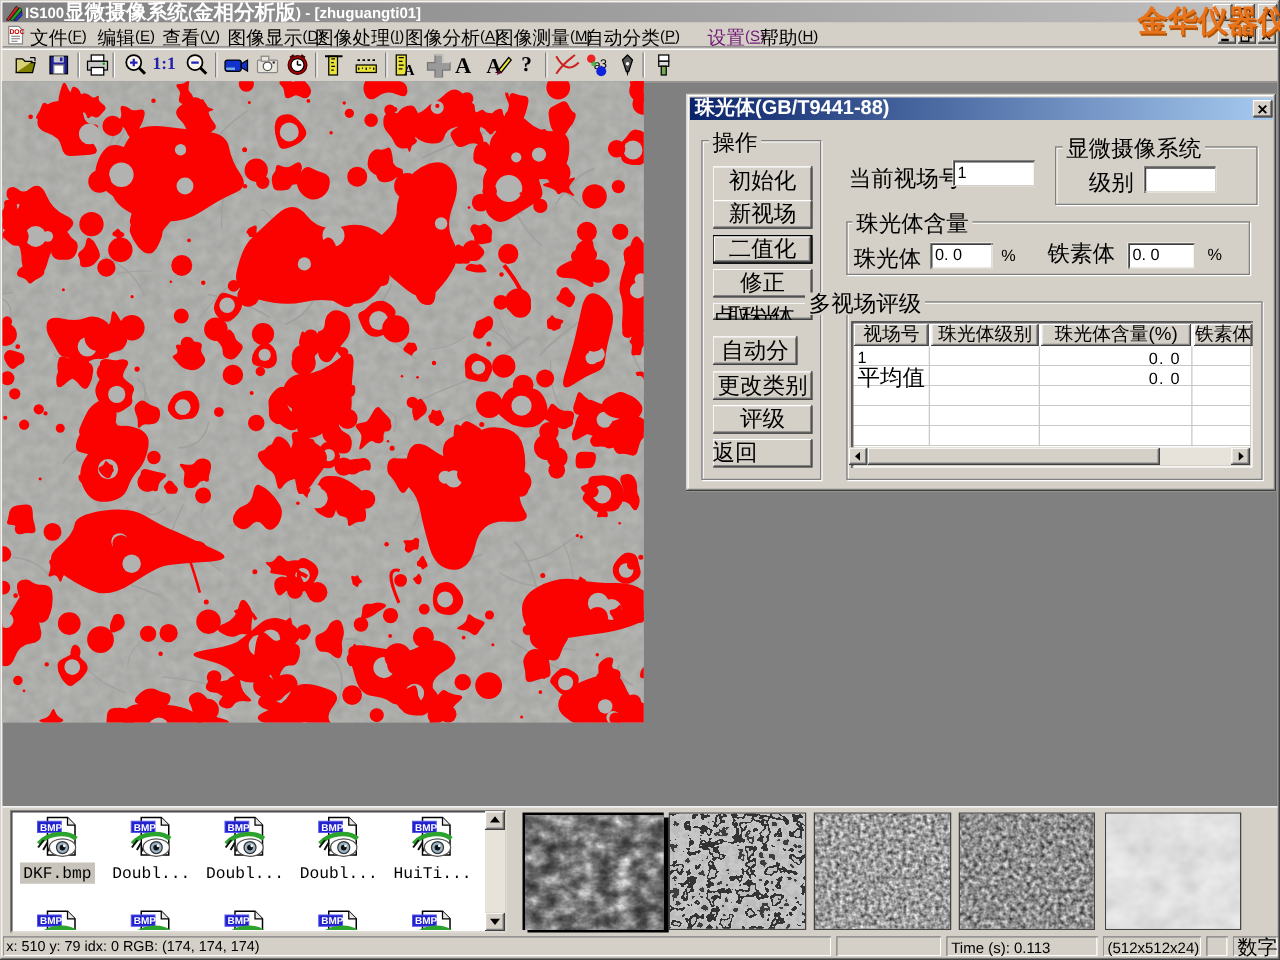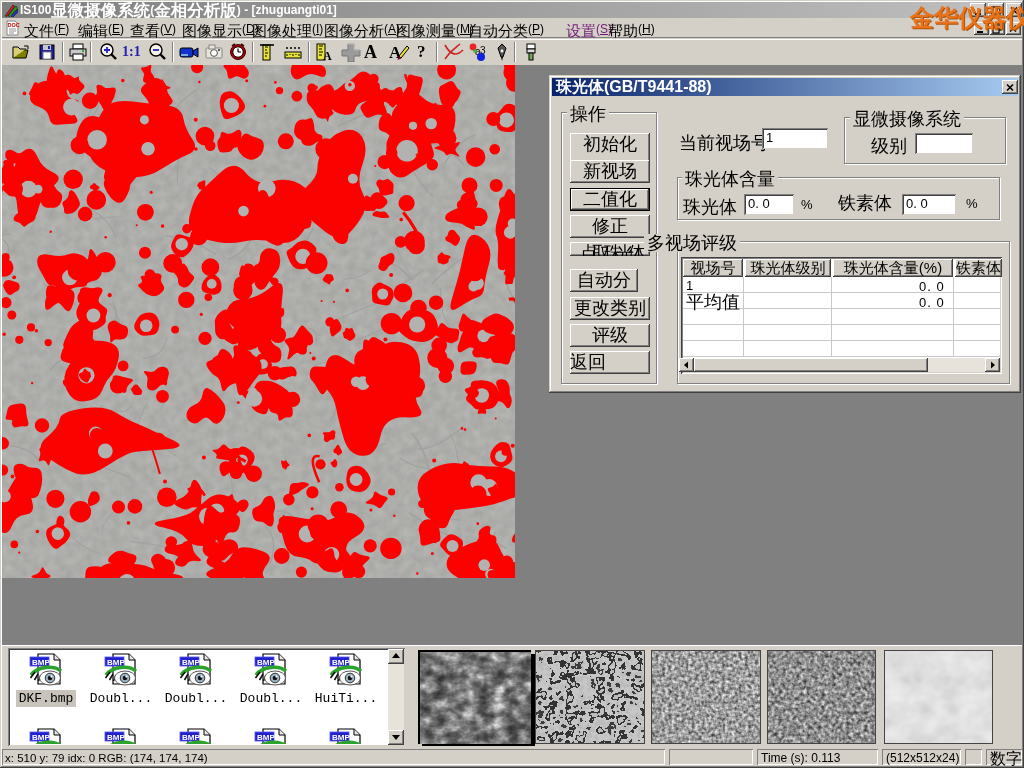--- a/index.html
+++ b/index.html
@@ -789,21 +789,21 @@
 <div class="abs btn3d" style="left:1002px;top:80px;width:16px;height:14px"></div>
 <svg class="abs" style="left:1003px;top:81px" width="14" height="13" viewBox="0 0 14 13">
     <path d="M4 3.5 L10 9.5 M10 3.5 L4 9.5" stroke="#000" stroke-width="1.6"></path>
   </svg>
 <div class="abs etch" style="left:561px;top:112px;width:96px;height:272px"></div>
 <div class="glabel" style="left:567px;top:105px"><span class="c13">操作</span></div>
 <div class="abs btn3d" style="left:570px;top:133px;width:80px;height:34px;text-align:center;color:#000;overflow:hidden"><span class="c13" style="line-height:23px;letter-spacing:0">初始化</span></div>
 <div class="abs btn3d" style="left:570px;top:160px;width:80px;height:23px;text-align:center;color:#000;overflow:hidden"><span class="c13" style="line-height:23px;letter-spacing:0">新视场</span></div>
 <div class="abs btn3d" style="left:570px;top:188px;width:80px;height:23px;box-shadow:inset 0 0 0 1px #000,inset -2px -2px 0 #404040,inset 2px 2px 0 #fff,inset -3px -3px 0 #808080;text-align:center;color:#000;overflow:hidden"><span class="c13" style="line-height:23px;letter-spacing:0">二值化</span></div>
 <div class="abs btn3d" style="left:570px;top:215px;width:80px;height:23px;text-align:center;color:#000;overflow:hidden"><span class="c13" style="line-height:23px;letter-spacing:0">修正</span></div>
-<div class="abs btn3d" style="left:570px;top:242px;width:80px;height:14px;text-align:center;color:#000;overflow:hidden"><span class="c13" style="line-height:23px;letter-spacing:-6px">点取珠光体</span></div>
+<div class="abs btn3d" style="left:570px;top:242px;width:80px;height:14px;color:#000;overflow:hidden"><span class="c13" style="line-height:23px;letter-spacing:-6px">点取珠光体</span></div>
 <div class="abs btn3d" style="left:570px;top:269px;width:68px;height:23px;text-align:center;color:#000;overflow:hidden"><span class="c13" style="line-height:23px;letter-spacing:0">自动分类</span></div>
 <div class="abs btn3d" style="left:570px;top:297px;width:80px;height:23px;text-align:center;color:#000;overflow:hidden"><span class="c13" style="line-height:23px;letter-spacing:0">更改类别</span></div>
 <div class="abs btn3d" style="left:570px;top:324px;width:80px;height:23px;text-align:center;color:#000;overflow:hidden"><span class="c13" style="line-height:23px;letter-spacing:0">评级</span></div>
 <div class="abs btn3d" style="left:570px;top:351px;width:80px;height:23px;text-align:left;color:#000;overflow:hidden"><span class="c13" style="line-height:23px;letter-spacing:0">返回</span></div>
 <div class="abs" style="left:679px;top:134px"><span class="c13">当前视场号</span></div>
 <div class="abs sunk" style="left:762px;top:128px;width:66px;height:21px;font-size:13px;line-height:20px;padding-left:4px">1</div>
 <div class="abs etch" style="left:844px;top:117px;width:162px;height:47px"></div>
 <div class="glabel" style="left:850px;top:110px"><span class="c13">显微摄像系统</span></div>
 <div class="abs" style="left:871px;top:137px"><span class="c13">级别</span></div>
 <div class="abs sunk" style="left:915px;top:133px;width:58px;height:21px"></div>

